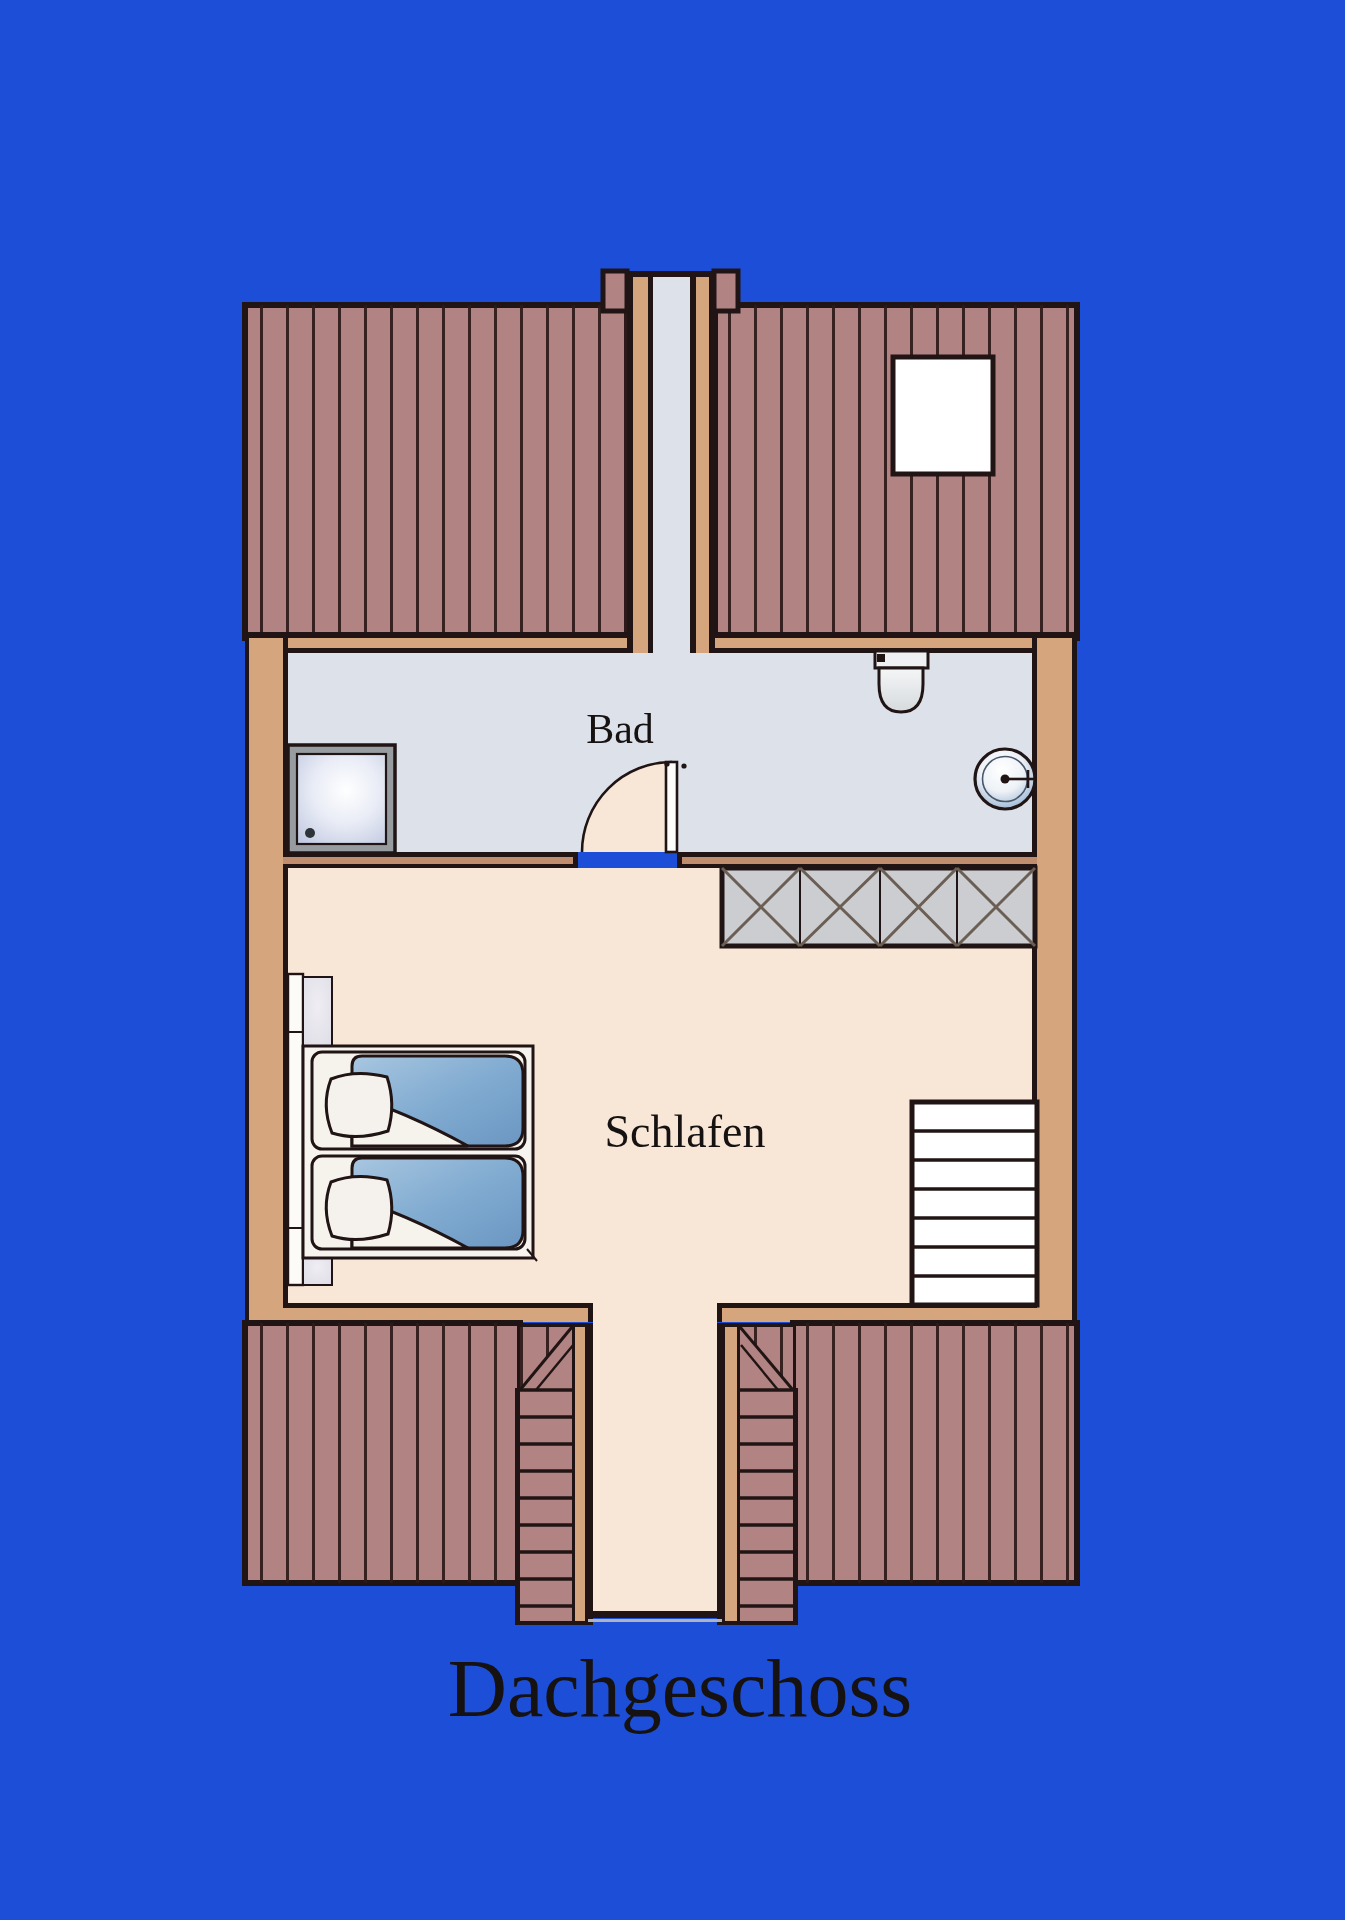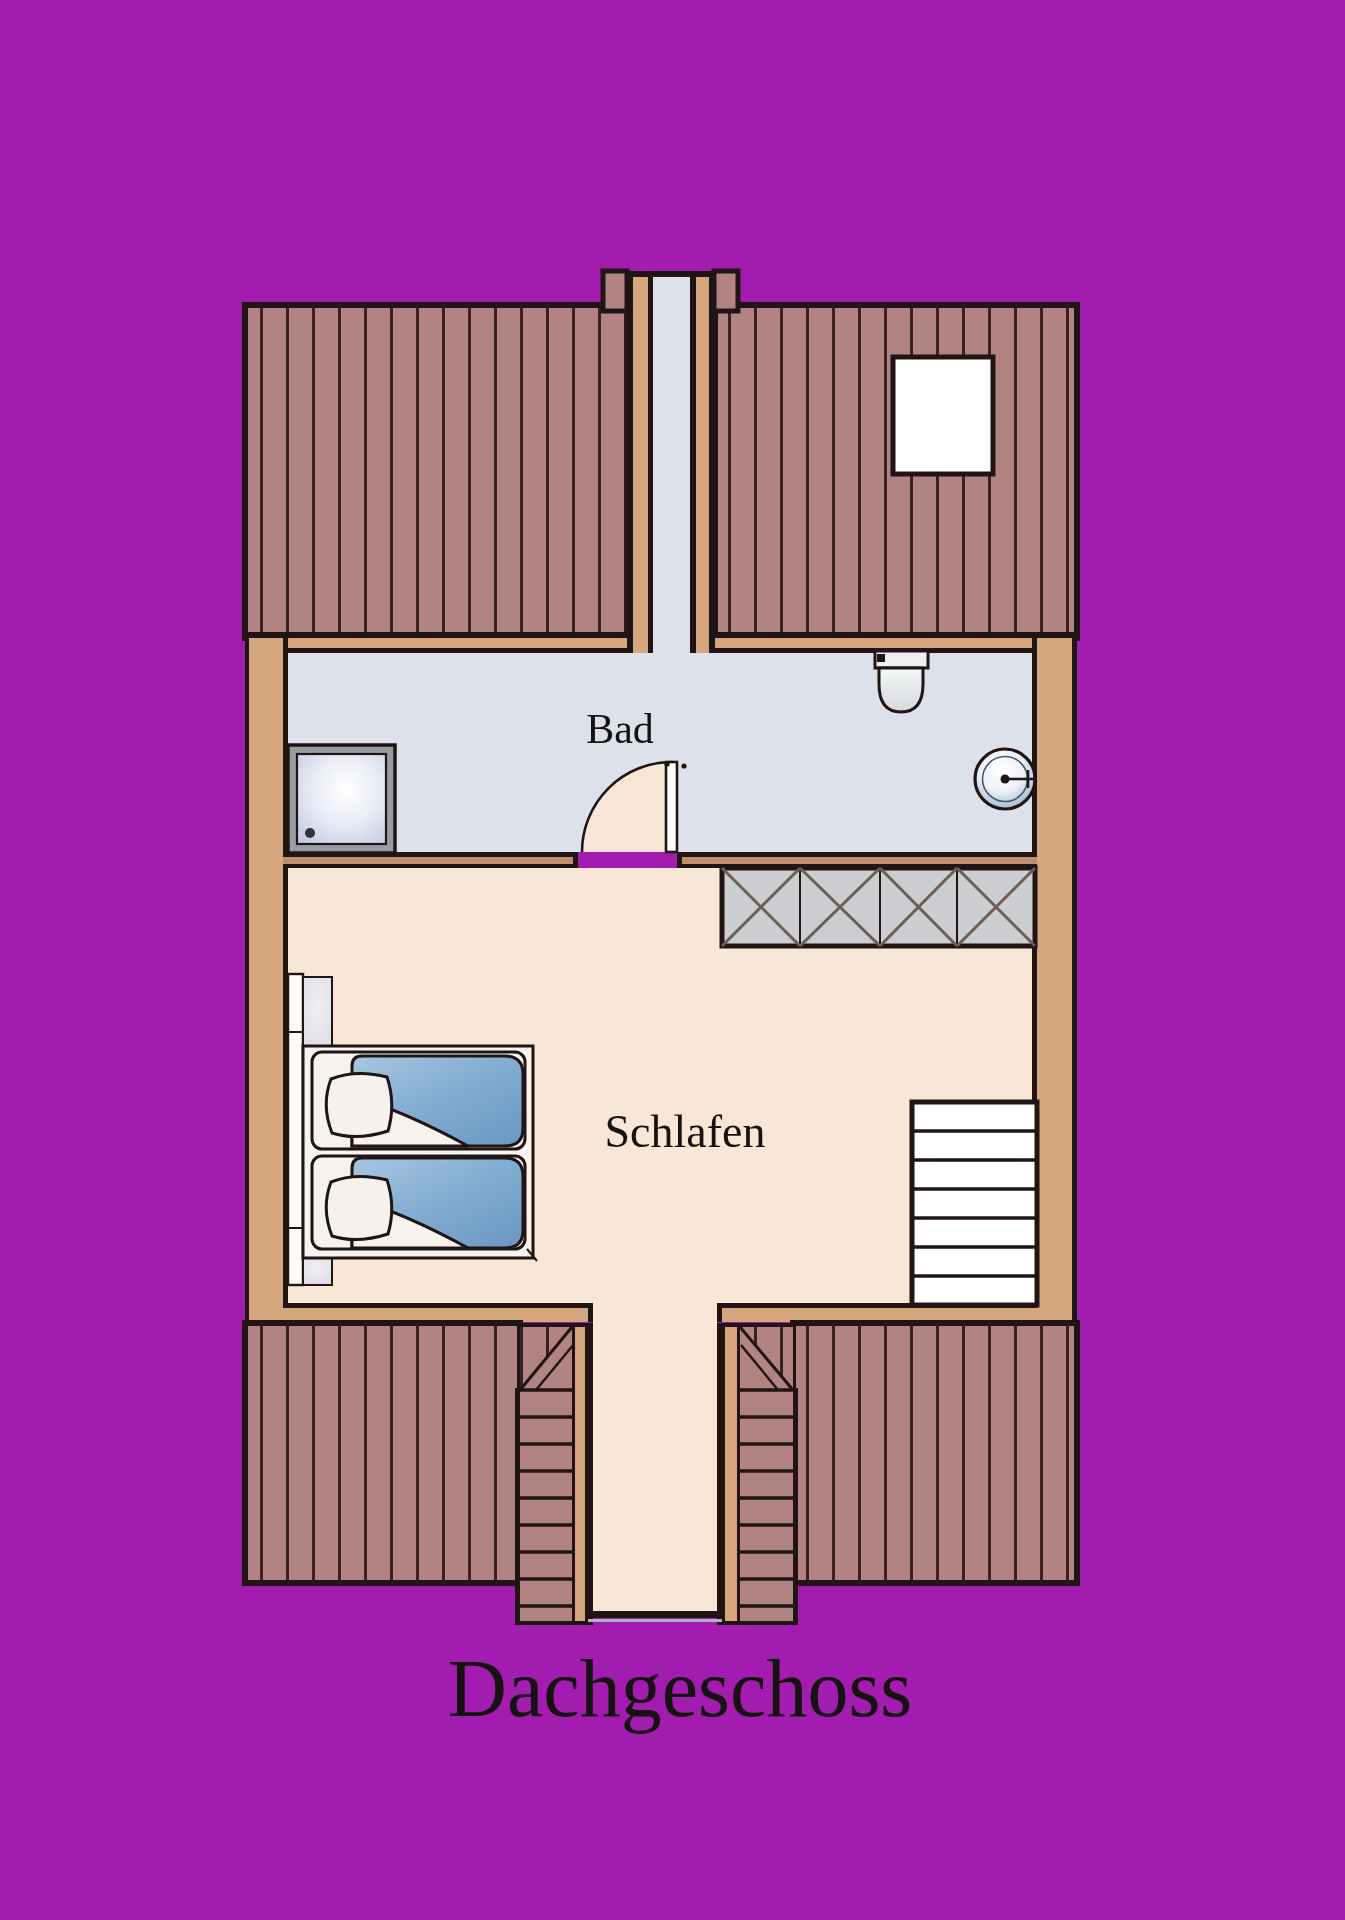--- a/index.html
+++ b/index.html
@@ -1,19 +1,19 @@
 <!DOCTYPE html>
 <html style="--line: #201414; --roof: #b28383; --roof_stripe: #2e1919; --wall_tan: #d5a57d; --wall_tan_dark: #c08e6e; --bath_floor: #dde2ea; --bed_floor: #f8e7d6; --wardrobe_gray: #cccdd0; --duvet_blue: #82acd1; --fixture_white: #f7f4ef; --text_color: #161212;"><head>
 <meta charset="utf-8">
 <style>
   html,body{margin:0;padding:0;background:#ffffff;}
   .page{
     position:relative;
     width:1345px;height:1920px;
-    background:#a21caf;
+    background:#1d4ed8;
     font-family:"Liberation Serif","DejaVu Serif",serif;
     overflow:hidden;
   }
   .plan-svg{position:absolute;left:0;top:0;width:1345px;height:1920px;font-family:"Liberation Serif","DejaVu Serif",serif;}
   .ln{fill:var(--line);}
   .tan{fill:var(--wall_tan);}
   .tanD{fill:var(--wall_tan_dark);}
   .roofbase{fill:var(--roof);stroke:var(--line);stroke-width:6;}
   .roofsmall{fill:var(--roof);stroke:var(--line);stroke-width:5;}
   .roofflat{fill:var(--roof);}

